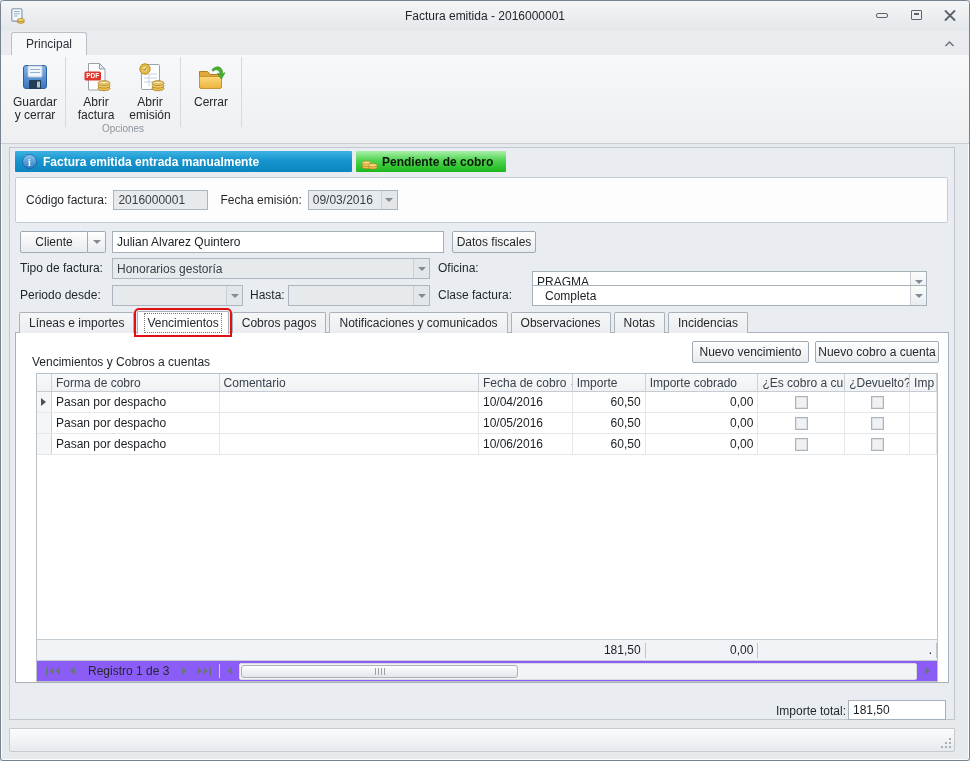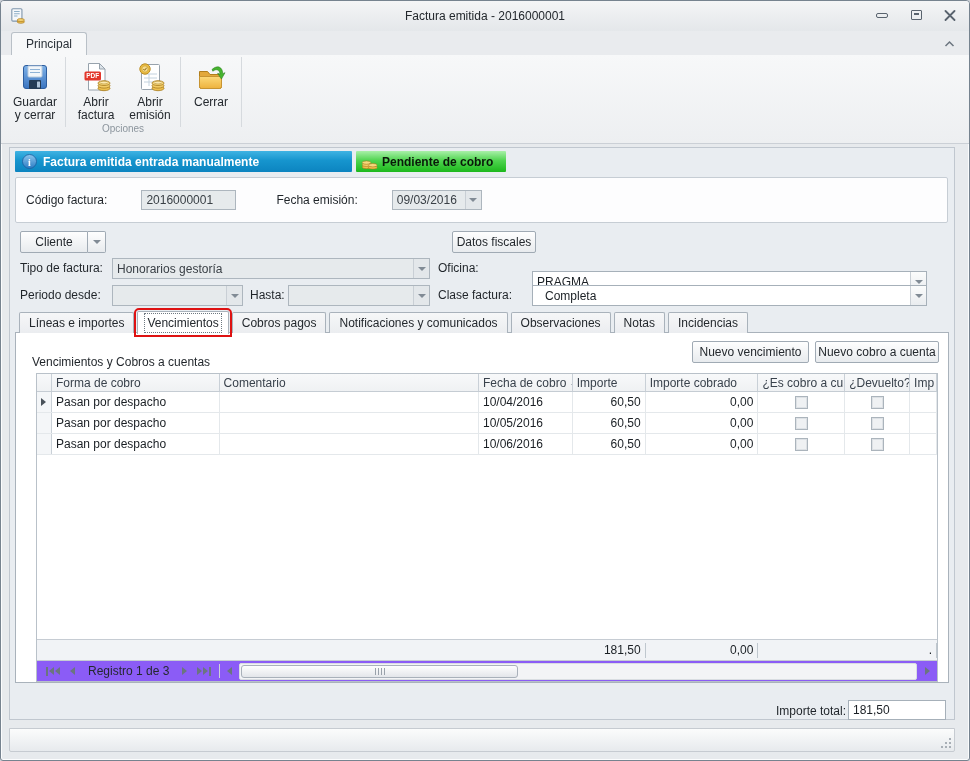--- a/index.html
+++ b/index.html
@@ -44,21 +44,21 @@
   .banner-blue { position:absolute; left:5px; top:3px; width:337px; height:21px;
                  background:linear-gradient(#3FB3E3,#1695CE 45%,#0C84C0); border-radius:1px;
                  display:flex; align-items:center; color:#FFF; font-weight:bold; }
   .banner-blue svg { margin:0 6px 0 7px; }
   .banner-green { position:absolute; left:346px; top:3px; width:150px; height:21px;
                   background:linear-gradient(#A9F0A9,#50D450 45%,#1CB81C); border-radius:1px;
                   display:flex; align-items:center; color:#0A1A0A; font-weight:bold; }
   .banner-green svg { margin:0 4px 0 5px; }
 
   .field-frame { position:absolute; left:5px; top:29px; width:933px; height:46px; background:#FDFDFE;
-                 border:1px solid #C6CDD4; border-radius:2px; display:flex; align-items:center; padding-left:10px;gap:28px; }
+                 border:1px solid #C6CDD4; border-radius:2px; display:flex; align-items:center; padding-left:10px; }
 
   .lab { color:#1F2429; white-space:nowrap; }
   .tb-input { height:20px; border:1px solid #A6B0B9; background:#FFF; padding:2px 4px; color:#1A1F24;
               display:flex; align-items:center; overflow:hidden; white-space:nowrap; }
   .tb-input.dis { background:#E6EAEC; border-color:#ADB6BE; color:#3A4046; }
   .combo { position:relative; padding-right:17px; }
   .combo .arrow { position:absolute; right:0; top:0; bottom:0; width:16px; border-left:1px solid #C9CFD5;
                   background:linear-gradient(#FBFCFC,#E9ECEF); display:flex; align-items:center;
                   justify-content:center; cursor:pointer; }
   .combo.dis .arrow { background:#E3E7EA; }
@@ -318,20 +318,21 @@
           </span>
       </span>
     </div>
 
     <div class="split-btn" style="left:10px; top:83px;">
       <span class="btn split-main">Cliente</span>
       <span class="btn split-arrow">
           <span class="caret-down"></span>
         </span>
     </div>
+    <span class="tb-input abs" style="left:102px; top:83px; width:332px; height:22px;">Julian Alvarez Quintero</span>
     <span class="btn abs" style="left:442px; top:83px; width:84px; height:22px;">Datos fiscales</span>
 
     <span class="lab abs" style="left:10px; top:113px;">Tipo de factura:</span>
     <span class="tb-input combo dis abs" style="left:102px; top:110px; width:318px; height:21px;">
       <span>Honorarios gestoría</span>
       <span class="arrow">
           <span class="caret-down"></span>
         </span>
     </span>
     <span class="lab abs" style="left:428px; top:113px;">Oficina:</span>

